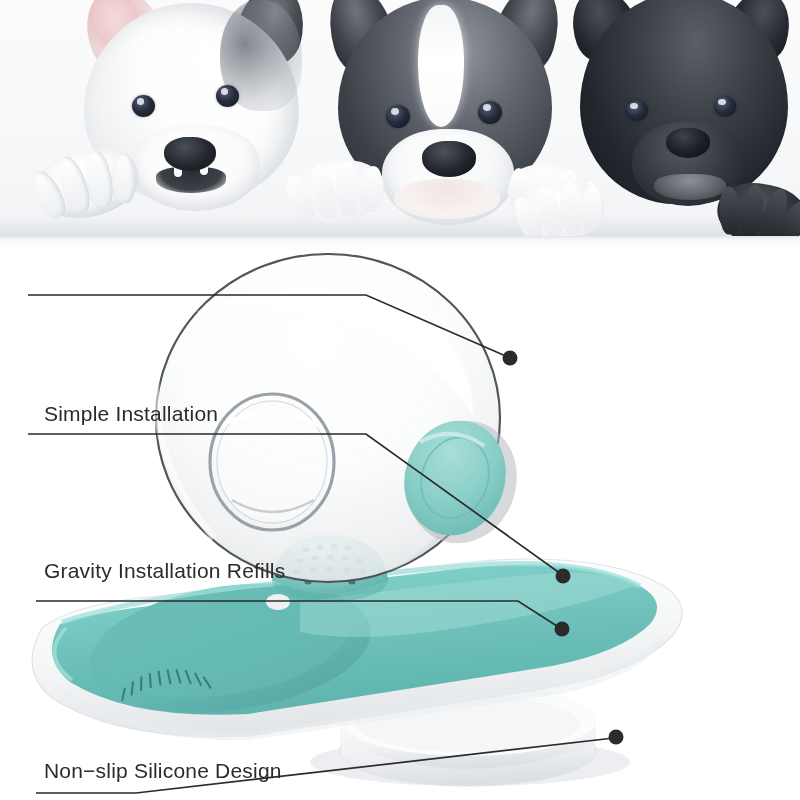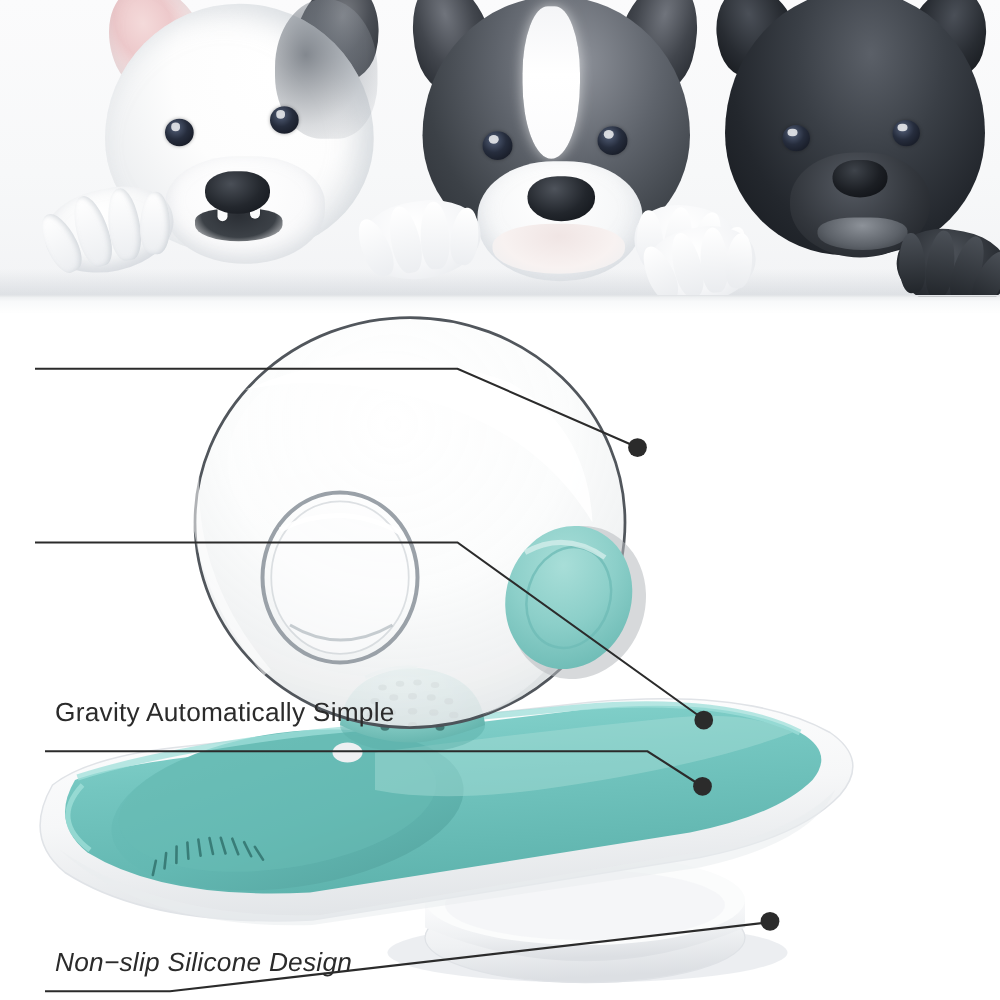--- a/index.html
+++ b/index.html
@@ -474,18 +474,19 @@
     </g>
     <g fill="#2b2b2b">
       <circle cx="510" cy="358" r="7.5"></circle>
       <circle cx="563" cy="576" r="7.5"></circle>
       <circle cx="562" cy="629" r="7.5"></circle>
       <circle cx="616" cy="737" r="7.5"></circle>
     </g>
   </svg>
 
 
-
-  <div class="callout-label" style="left:44px; top:559px;">Gravity Automatically Simple</div>
-
-  <div class="callout-label" style="left:44px; top:759px;font-style:italic;">Non−slip Silicone Design</div>
+  <div class="callout-label" style="left:44px; top:402px;">Simple Installation</div>
+
+  <div class="callout-label" style="left:44px; top:559px;">Gravity Installation Refills</div>
+
+  <div class="callout-label" style="left:44px; top:759px;">Non−slip Silicone Design</div>
 
 </div>
 
 </body></html>

